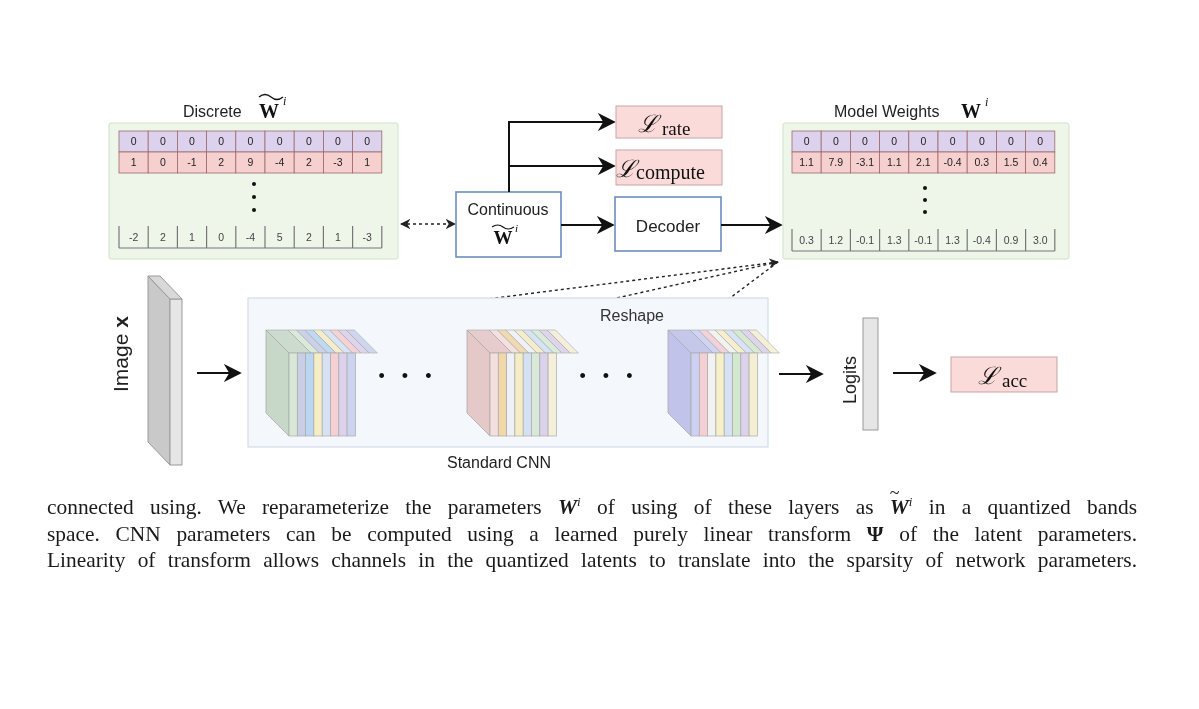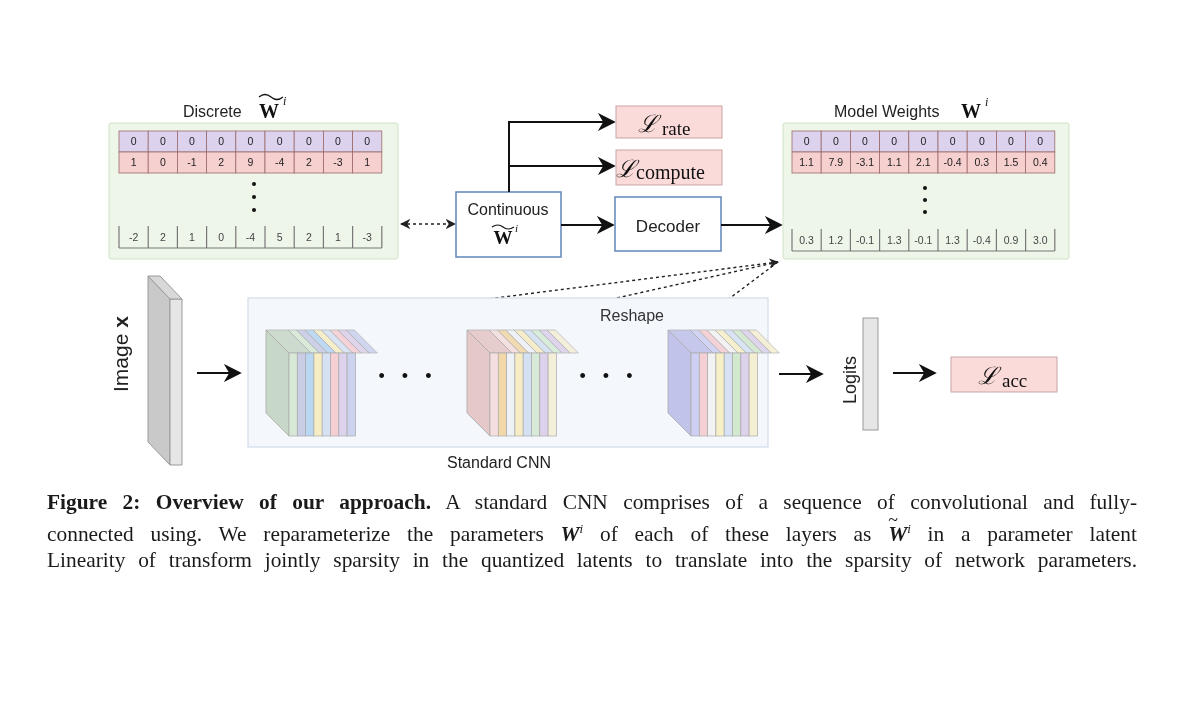--- a/index.html
+++ b/index.html
@@ -310,16 +310,16 @@
   <line x1="893" y1="373" x2="935" y2="373" stroke="#111" stroke-width="2" marker-end="url(#ah)"></line>
 
   <g>
     <rect x="951" y="357" width="106" height="35" fill="#fbdada" stroke="#c9a5a5" stroke-width="1"></rect>
     <text x="978" y="384" font-size="24" font-style="italic" font-family="DejaVu Serif, serif" fill="#111">ℒ</text>
     <text x="1002" y="387" font-size="19" font-family="Liberation Serif, serif" fill="#111">acc</text>
   </g>
 </svg>
 
 <div class="caption">
-  <span class="line"><b>Figure 2: Overview of our approach.</b><span> A standard CNN comprises of a sequence of convolutional and fully-</span></span>
-  <span class="line"><span>connected using. We reparameterize the parameters </span><span class="mathw">W</span><sup class="i">i</sup><span> of each of these layers as </span><span class="tildew"><span class="tl">~</span><span>W</span></span><sup class="i">i</sup><span> in a parameter latent</span></span>
-  <span class="line">Linearity of transform jointly sparsity in the quantized latents to translate into the sparsity of network parameters.</span>
+  <span class="line"><span>connected using. We reparameterize the parameters </span><span class="mathw">W</span><sup class="i">i</sup><span> of using of these layers as </span><span class="tildew"><span class="tl">~</span><span>W</span></span><sup class="i">i</sup><span> in a quantized bands</span></span>
+  <span class="line"><span>space. CNN parameters can be computed using a learned purely linear transform </span><b>Ψ</b><span> of the latent parameters.</span></span>
+  <span class="line">Linearity of transform allows channels in the quantized latents to translate into the sparsity of network parameters.</span>
 </div>
 
 </body></html>

